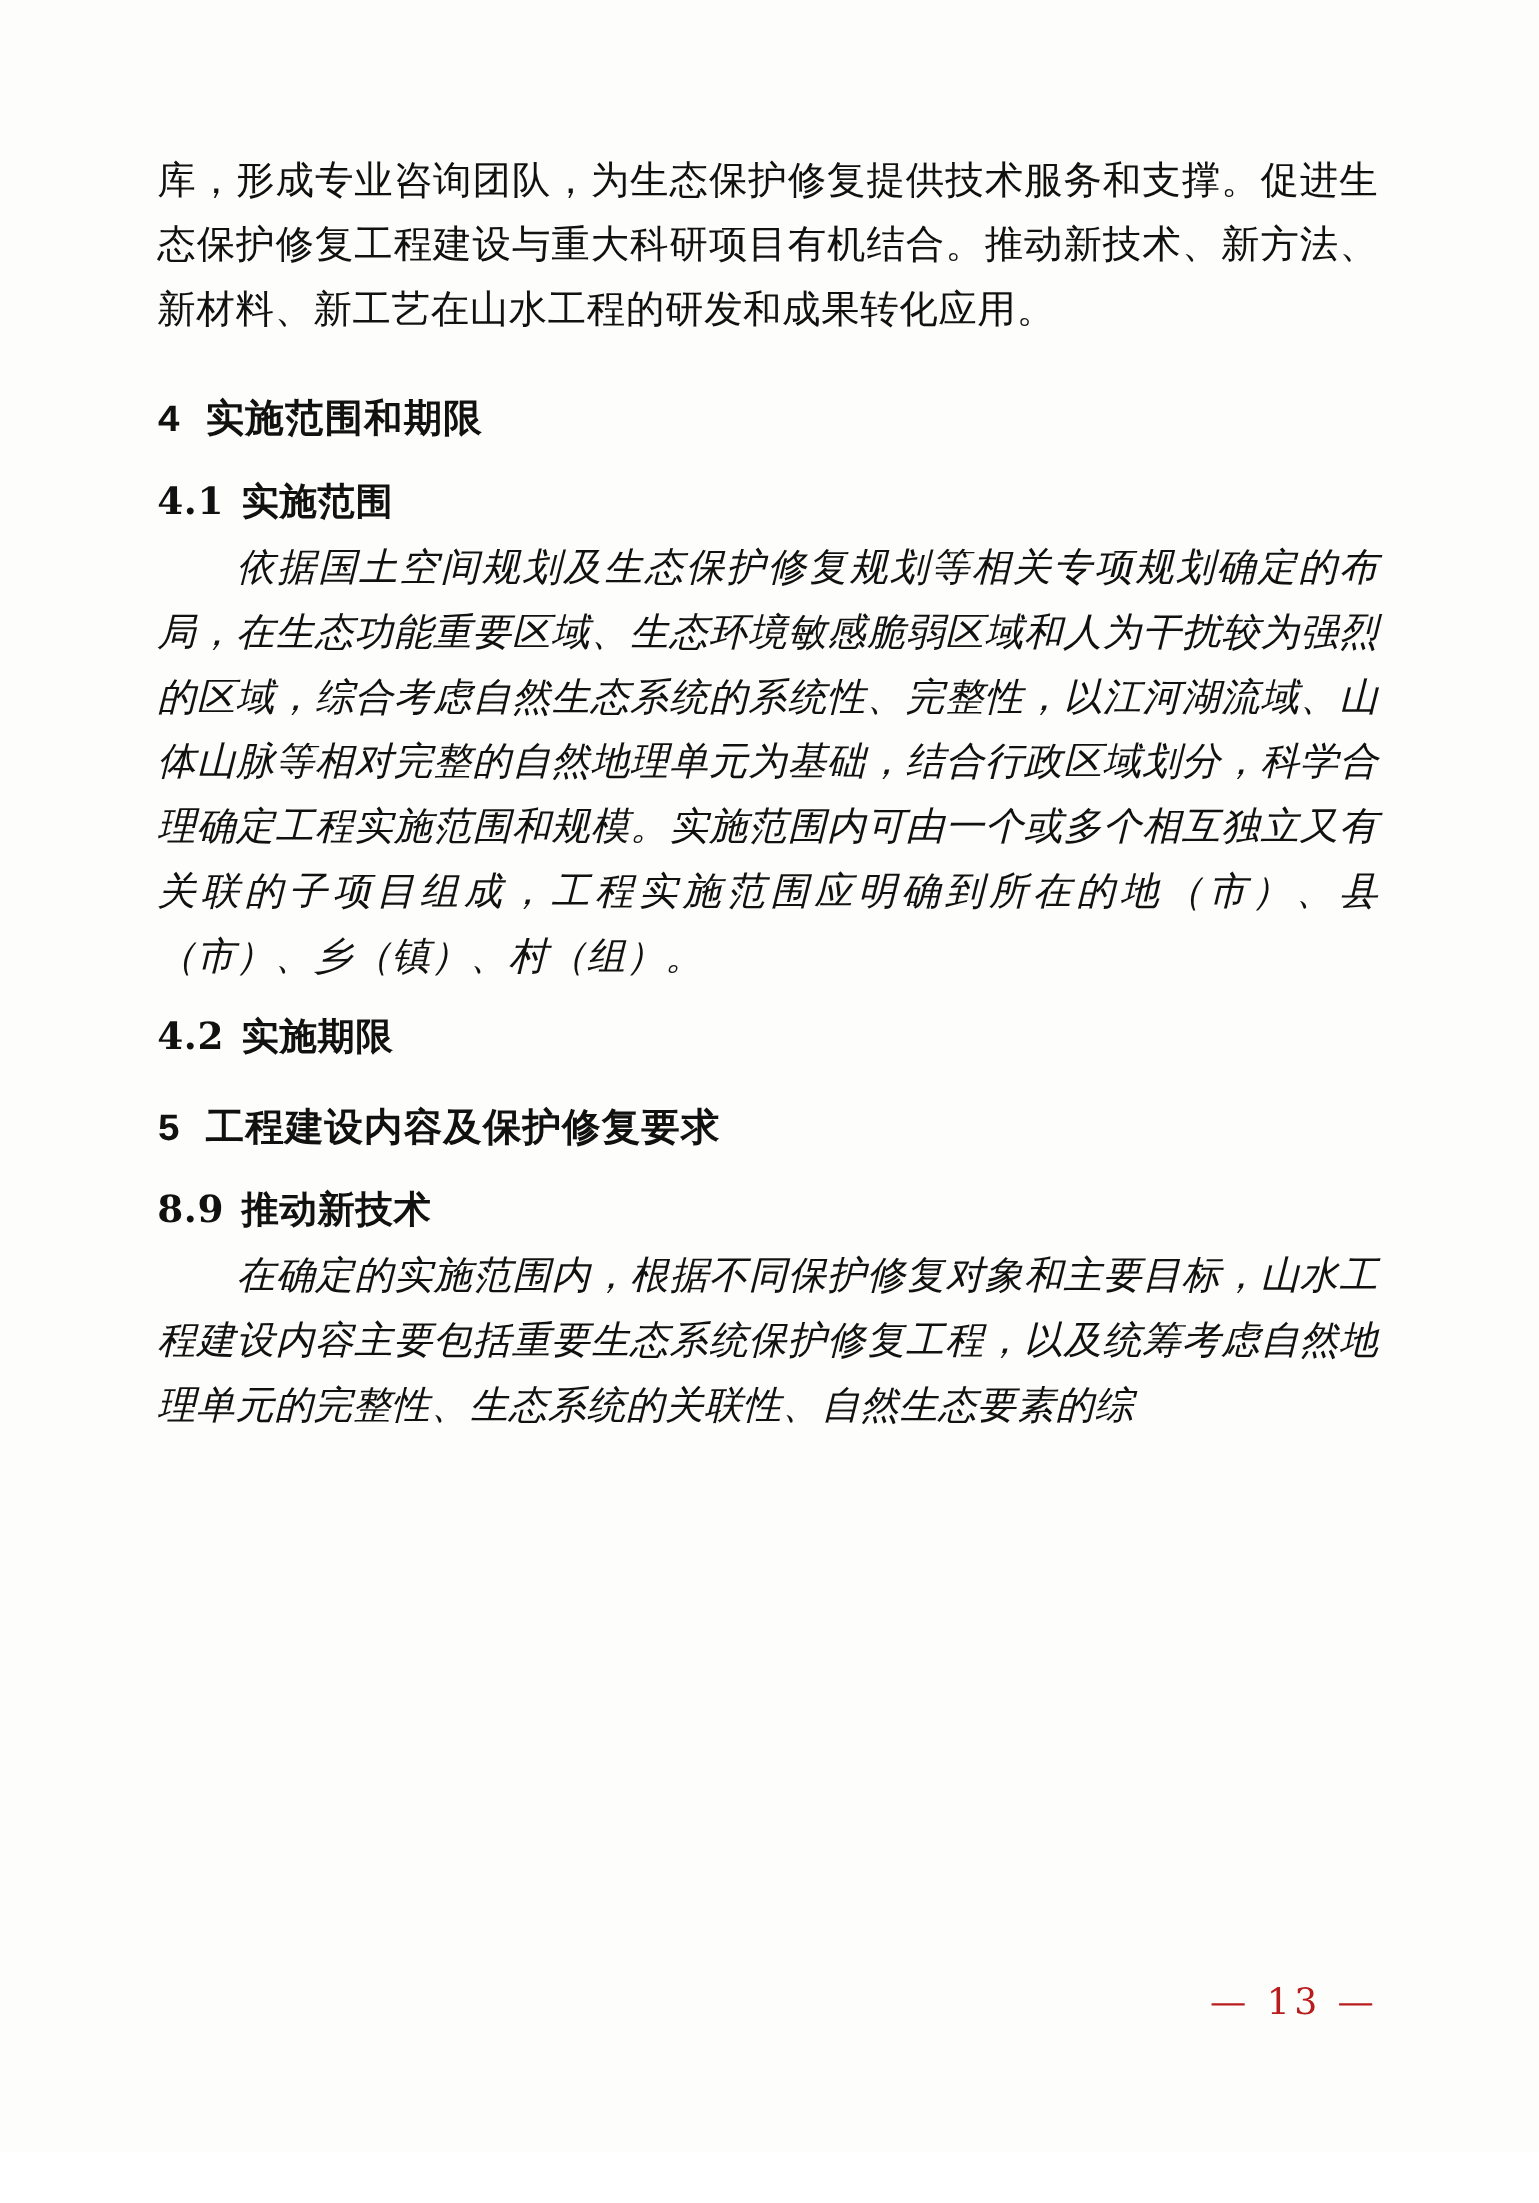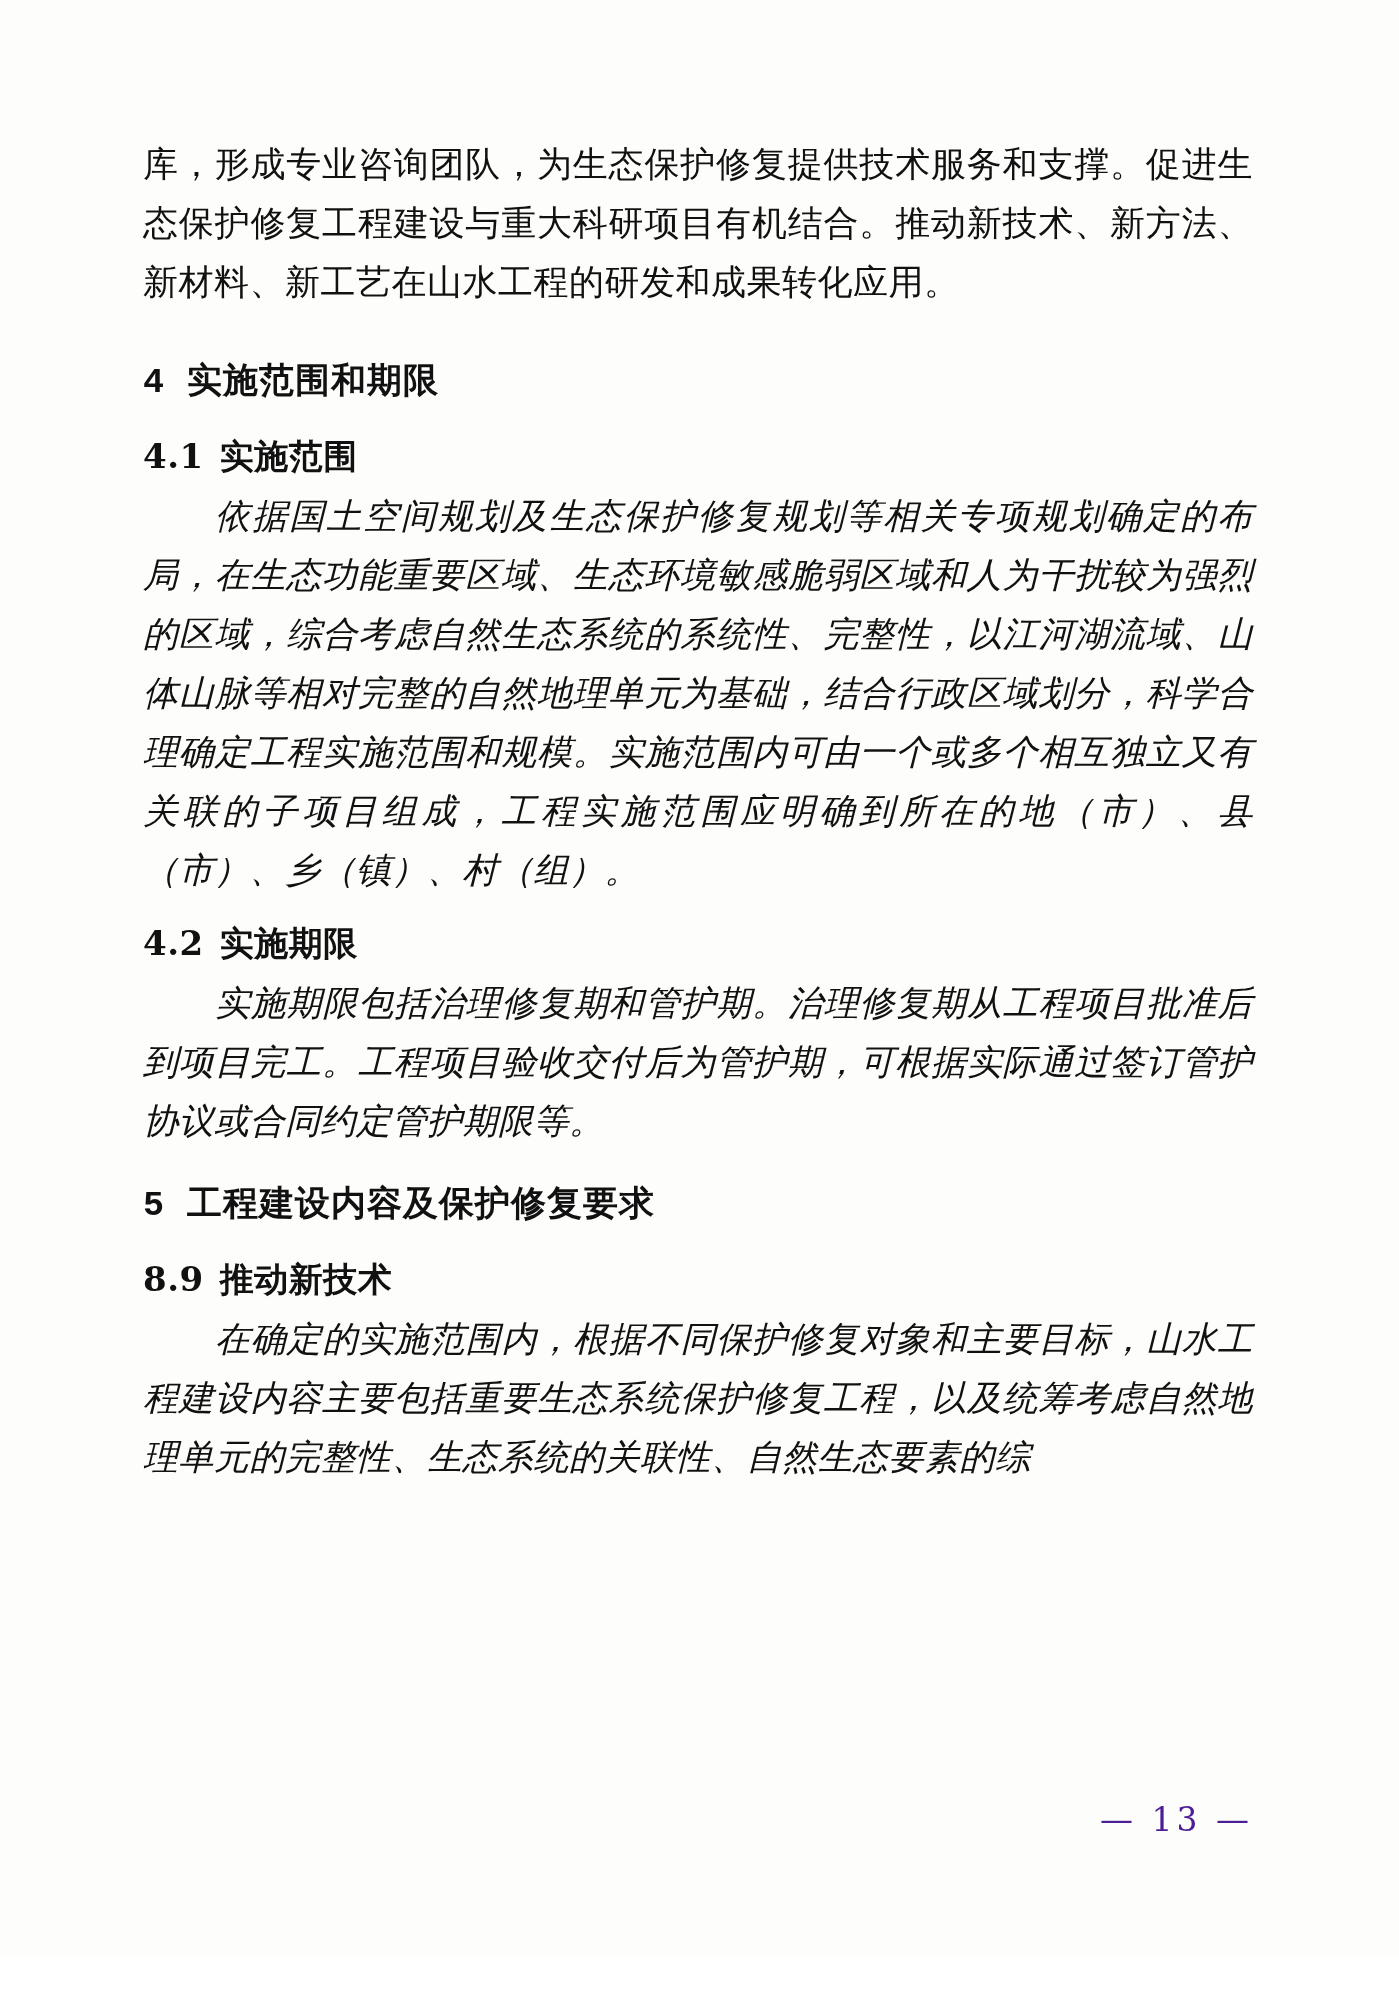--- a/index.html
+++ b/index.html
@@ -59,21 +59,21 @@
   }
   .footer {
     position: absolute;
     left: 0;
     right: 146px;
     top: 1800px;
     text-align: right;
     font-size: 33px;
     letter-spacing: 4px;
     font-family: "DejaVu Serif", "Liberation Serif", serif;
-    color: #4c1d95;
+    color: #b91c1c;
   }
   .edge-mark {
     position: absolute;
     left: 576px;
     top: 1990px;
     width: 250px;
     height: 13px;
     background: #d8d8d8;
   }
   .spacer-sm { height: 10px; }
@@ -94,21 +94,20 @@
     <h3 class="h-minor">
       <span class="num">4.1</span><span class="txt">实施范围</span>
     </h3>
 
     <p class="para indent">依据国土空间规划及生态保护修复规划等相关专项规划确定的布局，在生态功能重要区域、生态环境敏感脆弱区域和人为干扰较为强烈的区域，综合考虑自然生态系统的系统性、完整性，以江河湖流域、山体山脉等相对完整的自然地理单元为基础，结合行政区域划分，科学合理确定工程实施范围和规模。实施范围内可由一个或多个相互独立又有关联的子项目组成，工程实施范围应明确到所在的地（市）、县（市）、乡（镇）、村（组）。</p>
 
     <h3 class="h-minor">
       <span class="num">4.2</span><span class="txt">实施期限</span>
     </h3>
 
-    <p class="para indent">实施期限包括治理修复期和管护期。治理修复期从工程项目批准后到项目完工。工程项目验收交付后为管护期，可根据实际通过签订管护协议或合同约定管护期限等。</p>
 
     <h2 class="h-major">5  工程建设内容及保护修复要求</h2>
 
     <h3 class="h-minor">
       <span class="num">8.9</span><span class="txt">推动新技术</span>
     </h3>
 
     <p class="para indent">在确定的实施范围内，根据不同保护修复对象和主要目标，山水工程建设内容主要包括重要生态系统保护修复工程，以及统筹考虑自然地理单元的完整性、生态系统的关联性、自然生态要素的综</p>
 
   </div>

